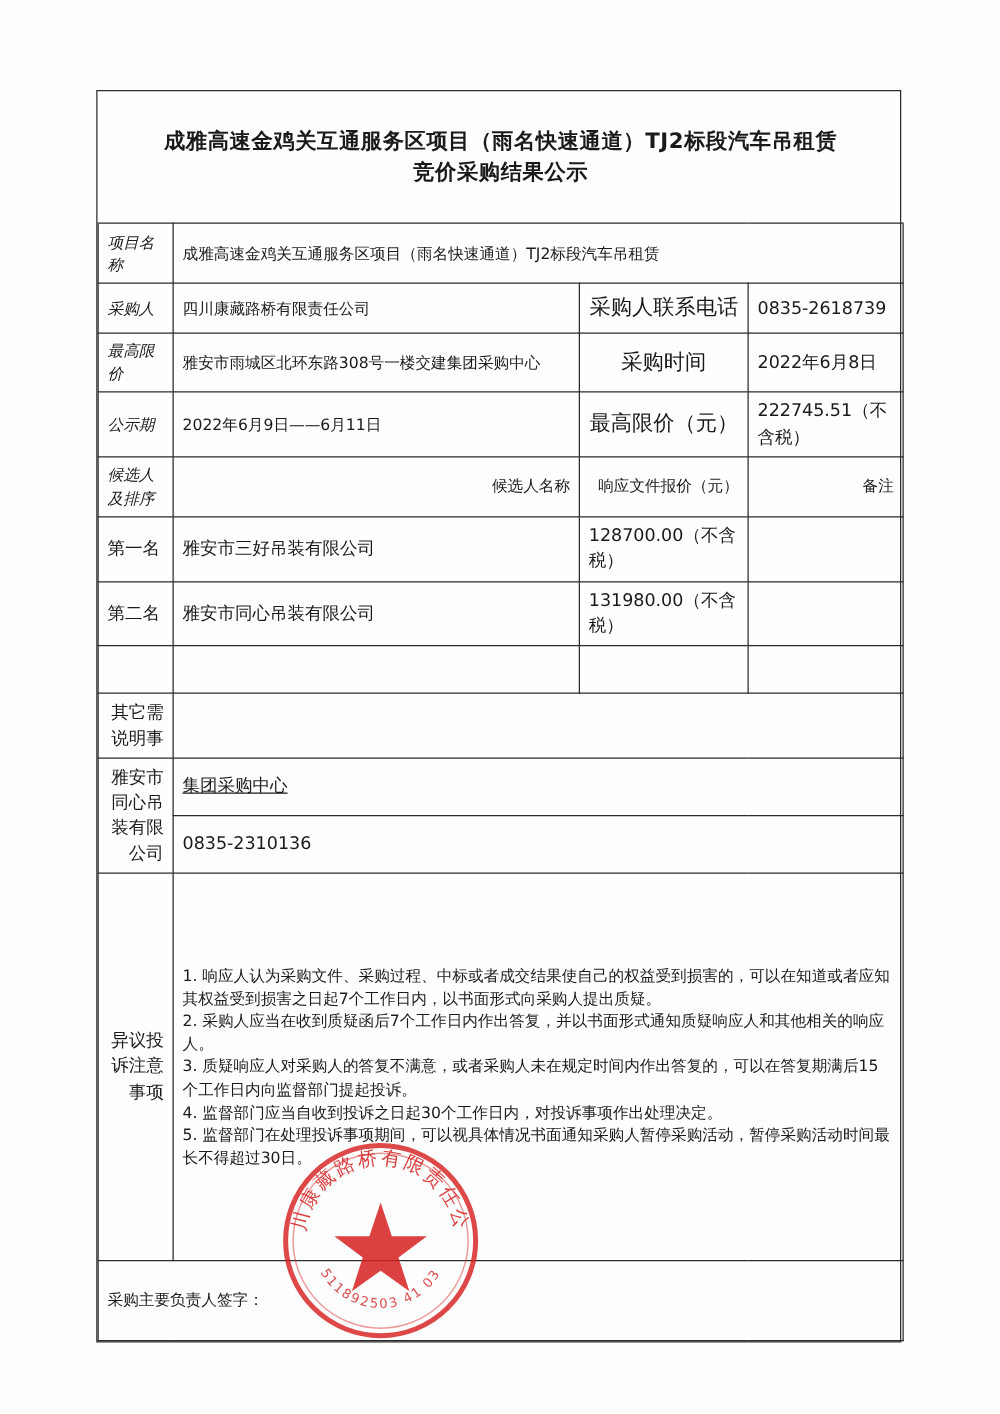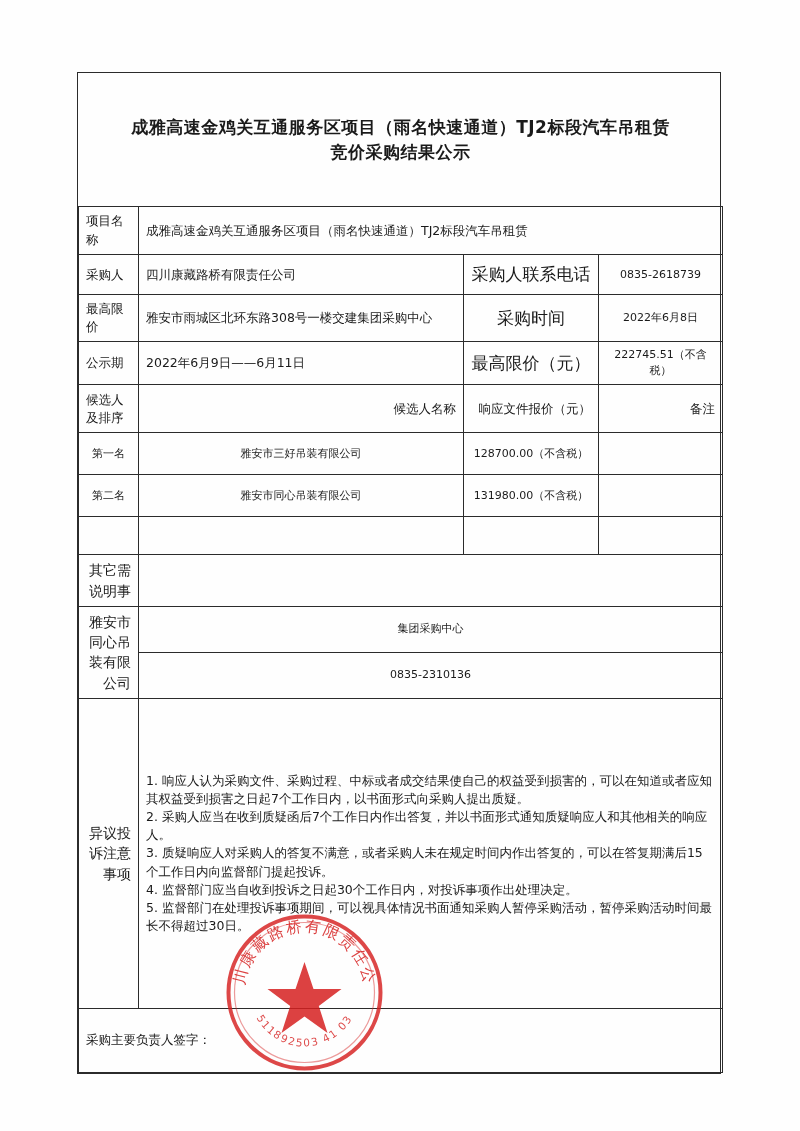--- a/index.html
+++ b/index.html
@@ -38,48 +38,49 @@
     table-layout: fixed;
     font-size: 12.5px;
   }
   table.doc td {
     border: 1px solid #2b2b2b;
     padding: 5px 7px;
     vertical-align: middle;
     line-height: 1.45;
   }
   .no-top { border-top: none; }
-  .no-bottom { border-bottom: none; }
+  .no-bottom { border-bottom: none; text-decoration: underline; }
 
   .title-cell {
     border: none !important;
     border-bottom: 1px solid #2b2b2b !important;
     text-align: center;
     font-weight: bold;
     font-size: 17px;
     line-height: 1.6;
     padding: 22px 40px 20px 40px;
     letter-spacing: 0.5px;
   }
   .label {
     text-align: left;
     font-size: 12.5px;
     line-height: 1.5;
+    font-style: italic;
   }
   .label-center {
     text-align: center;
     font-size: 17px;
   }
   .val {
     text-align: left;
     font-size: 12.5px;
   }
   .val-center {
-    text-align: center;
-    font-size: 11px;
+    text-align: left;
+    font-size: 14px;
   }
   .cand-head {
     text-align: right;
     font-size: 12.5px;
     line-height: 1.5;
   }
   .notice {
     text-align: left;
     font-size: 12.5px;
     line-height: 1.85;

